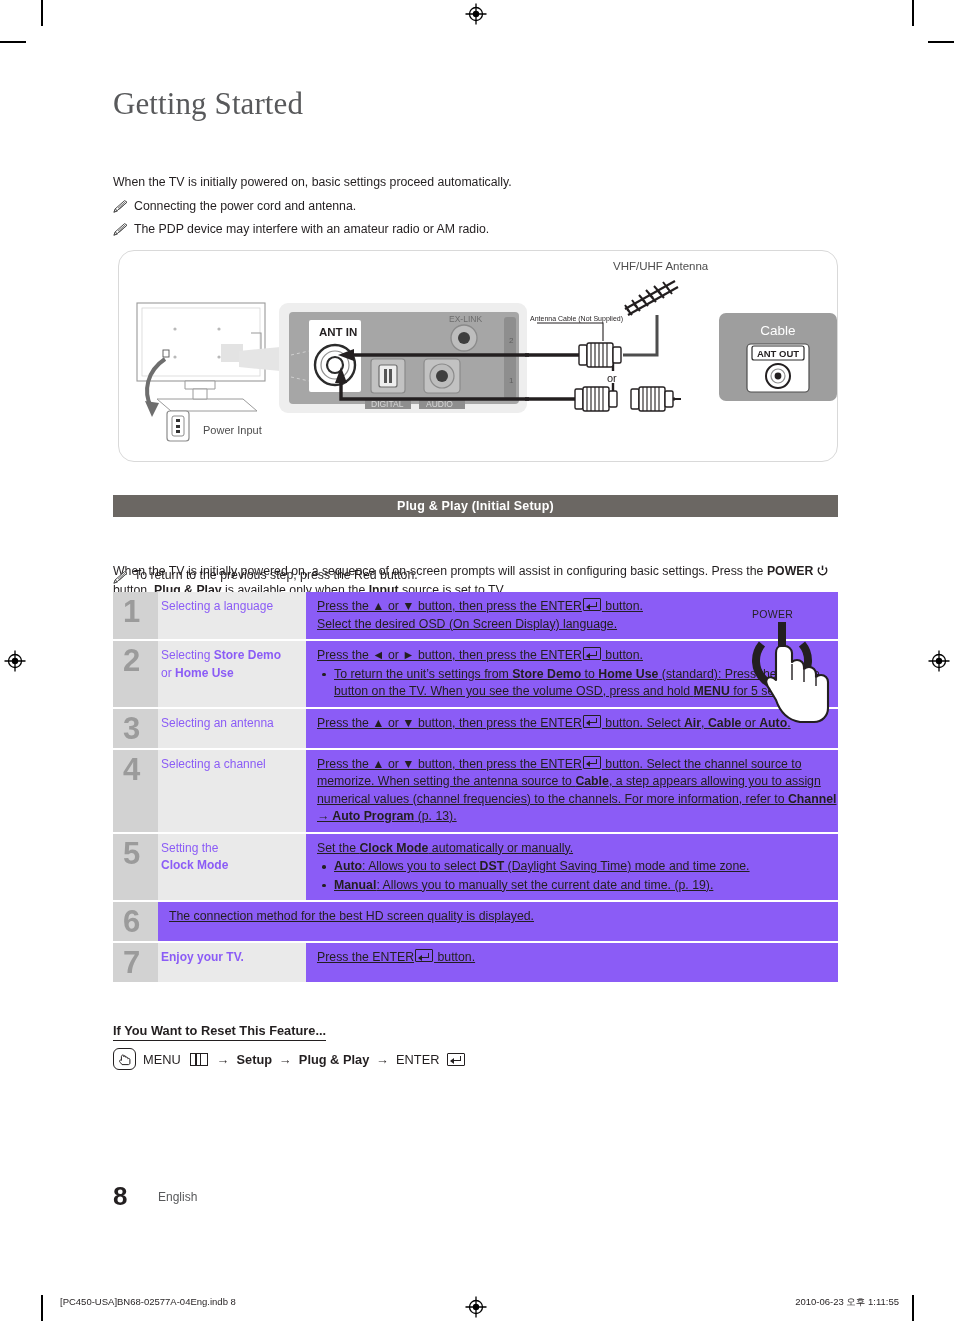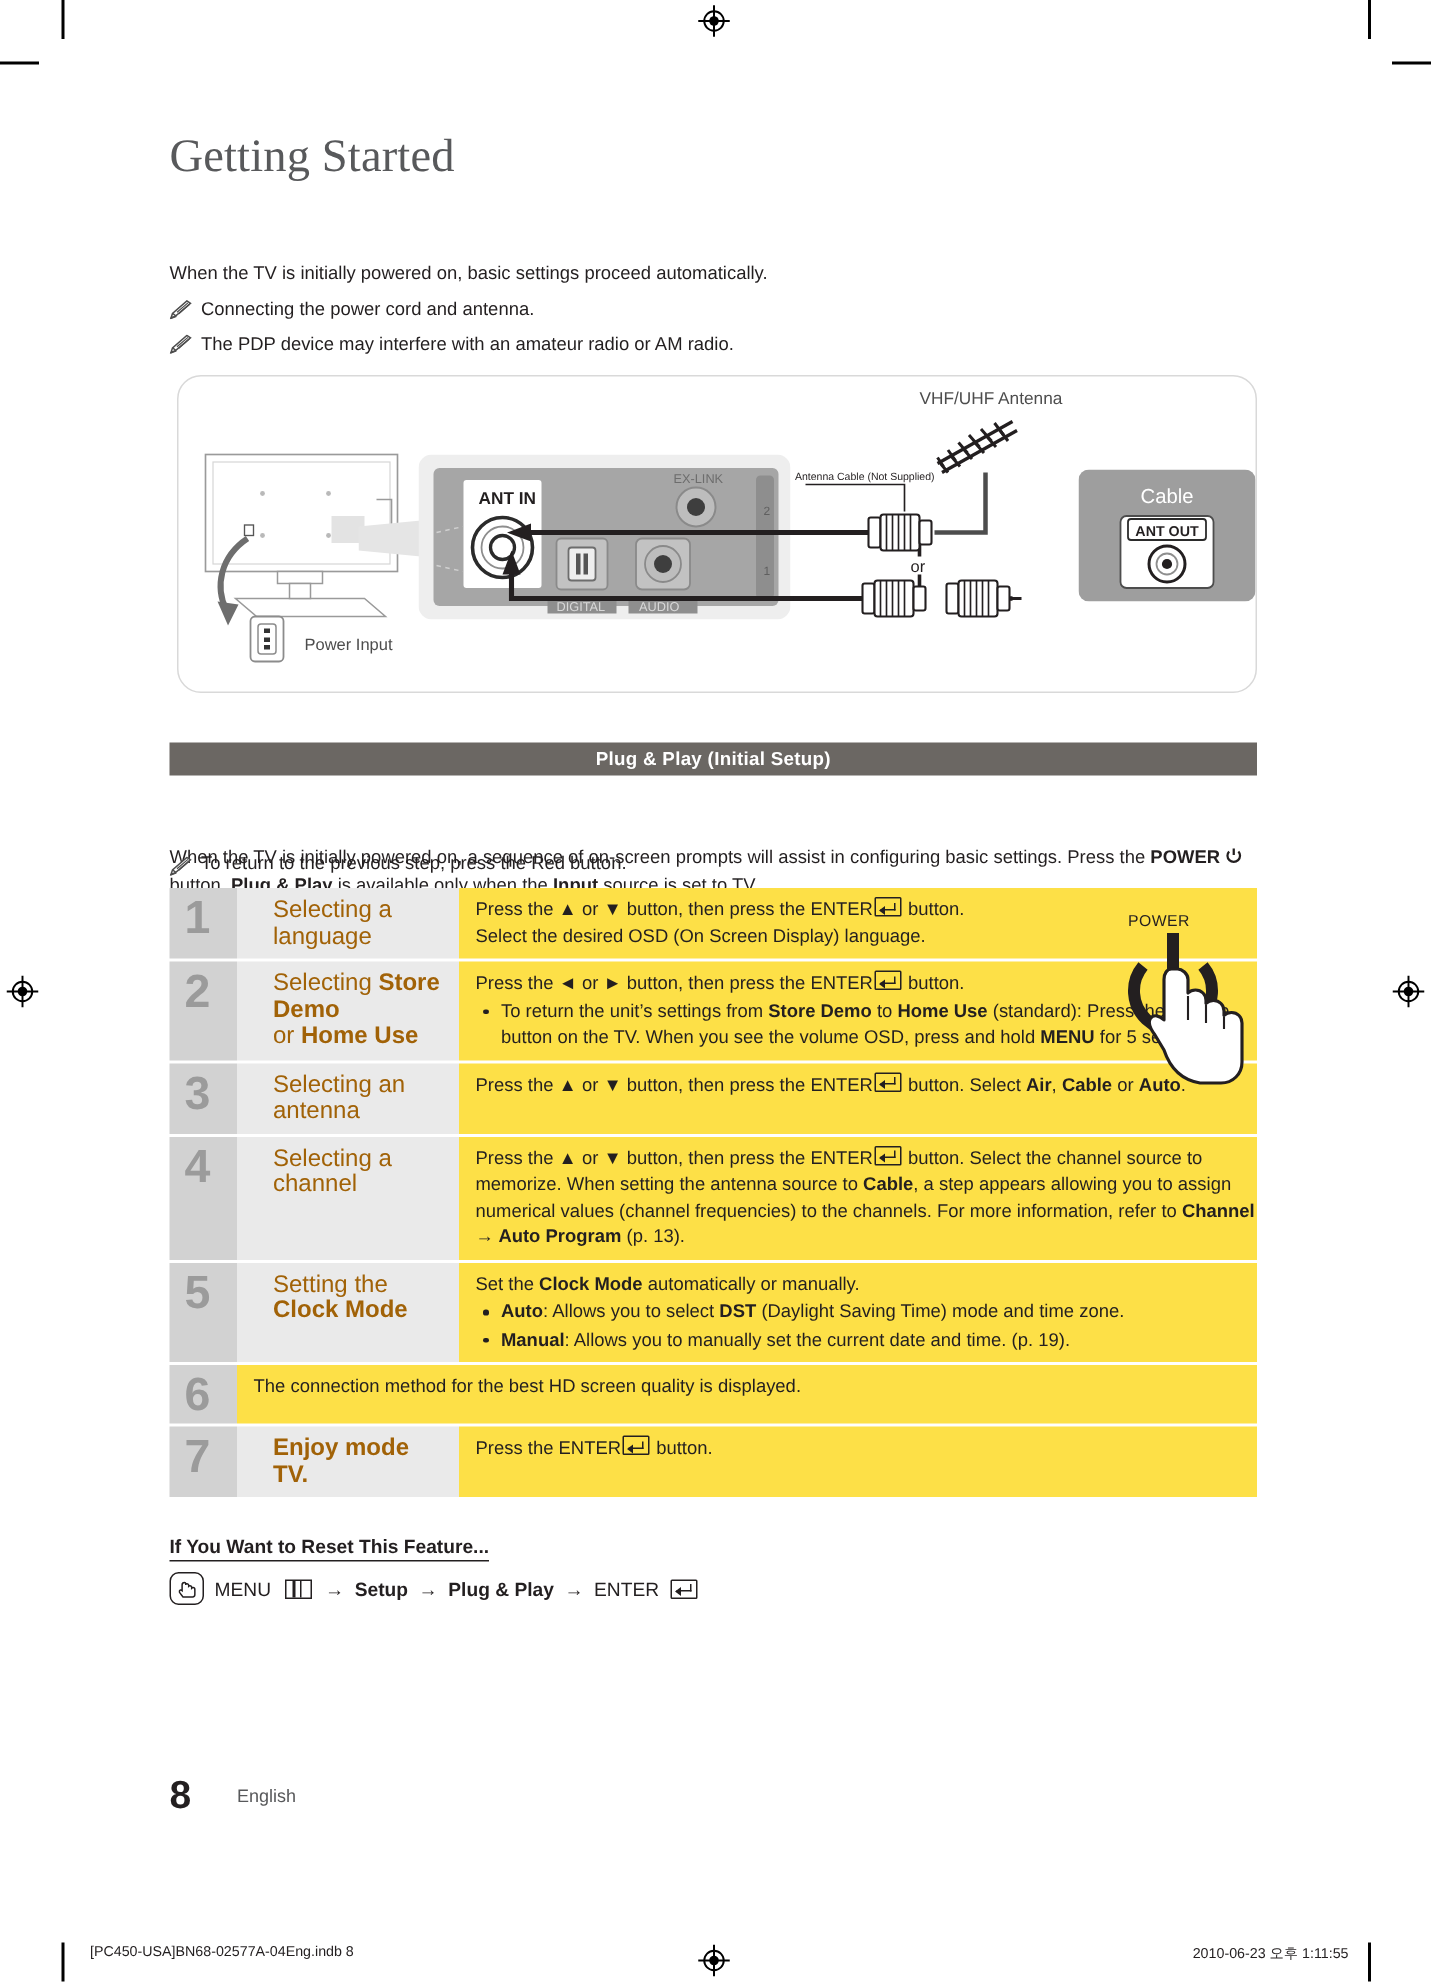--- a/index.html
+++ b/index.html
@@ -87,26 +87,26 @@
 
   
   .steps{position:absolute;left:113px;top:592px;width:725px;}
   .srow{display:flex;align-items:stretch;border-bottom:2px solid #ffffff;}
   .snum{
     flex:0 0 45px;background:#d2d2d2;color:#9b9b9b;
     font-size:31px;font-weight:bold;line-height:1;padding:4px 0 4px 10px;
     box-sizing:border-box;
   }
   .slabel{
-    flex:0 0 148px;background:#eaeaea;font-size:16px;line-height:17.5px;
-    padding:6px 8px 6px 24px;box-sizing:border-box;color:#a16207;
+    flex:0 0 148px;background:#eaeaea;font-size:12px;line-height:17.5px;
+    padding:6px 8px 6px 3px;box-sizing:border-box;color:#8b5cf6;
   }
   .sdesc{
-    flex:1 1 auto;background:#fde047;font-size:12.3px;line-height:17.5px;
-    padding:6px 0 6px 11px;box-sizing:border-box;color:#231f20;
+    flex:1 1 auto;background:#8b5cf6;font-size:12.3px;line-height:17.5px;
+    padding:6px 0 6px 11px;box-sizing:border-box;color:#231f20;text-decoration:underline;
   }
   .slabel b,.sdesc b{font-weight:bold;}
   .bullets{margin:0;padding:0;list-style:none;}
   .bullets li{position:relative;padding-left:17px;margin-top:1px;}
   .bullets li::before{
     content:"";position:absolute;left:5px;top:7px;width:3.5px;height:3.5px;
     border-radius:50%;background:#231f20;
   }
   .sdesc .note-in{display:flex;gap:6px;align-items:flex-start;margin-top:7px;}
 
@@ -409,21 +409,21 @@
             <li><b>Auto</b>: Allows you to select <b>DST</b> (Daylight Saving Time) mode and time zone.</li>
             <li><b>Manual</b>: Allows you to manually set the current date and time. (p. 19).</li>
           </ul></div>
       </div>
       <div class="srow">
         <div class="snum">6</div>
         <div class="sdesc">The connection method for the best HD screen quality is displayed.</div>
       </div>
       <div class="srow">
         <div class="snum">7</div>
-        <div class="slabel"><b>Enjoy mode TV.</b></div>
+        <div class="slabel"><b>Enjoy your TV.</b></div>
         <div class="sdesc">Press the ENTER<span class="enterkey"></span> button.</div>
       </div>
     </div>
 
   <div class="powerfig">
     <div class="plabel">POWER</div>
     <svg viewBox="0 0 100 108" width="100" height="108" style="position:absolute;left:0;top:12px;">
       <path d="M22 24 A26 26 0 1 0 62 24" fill="none" stroke="#231f20" stroke-width="8" stroke-linecap="butt"></path>
       <path d="M42 2 V30" stroke="#231f20" stroke-width="8" stroke-linecap="butt"></path>
 

